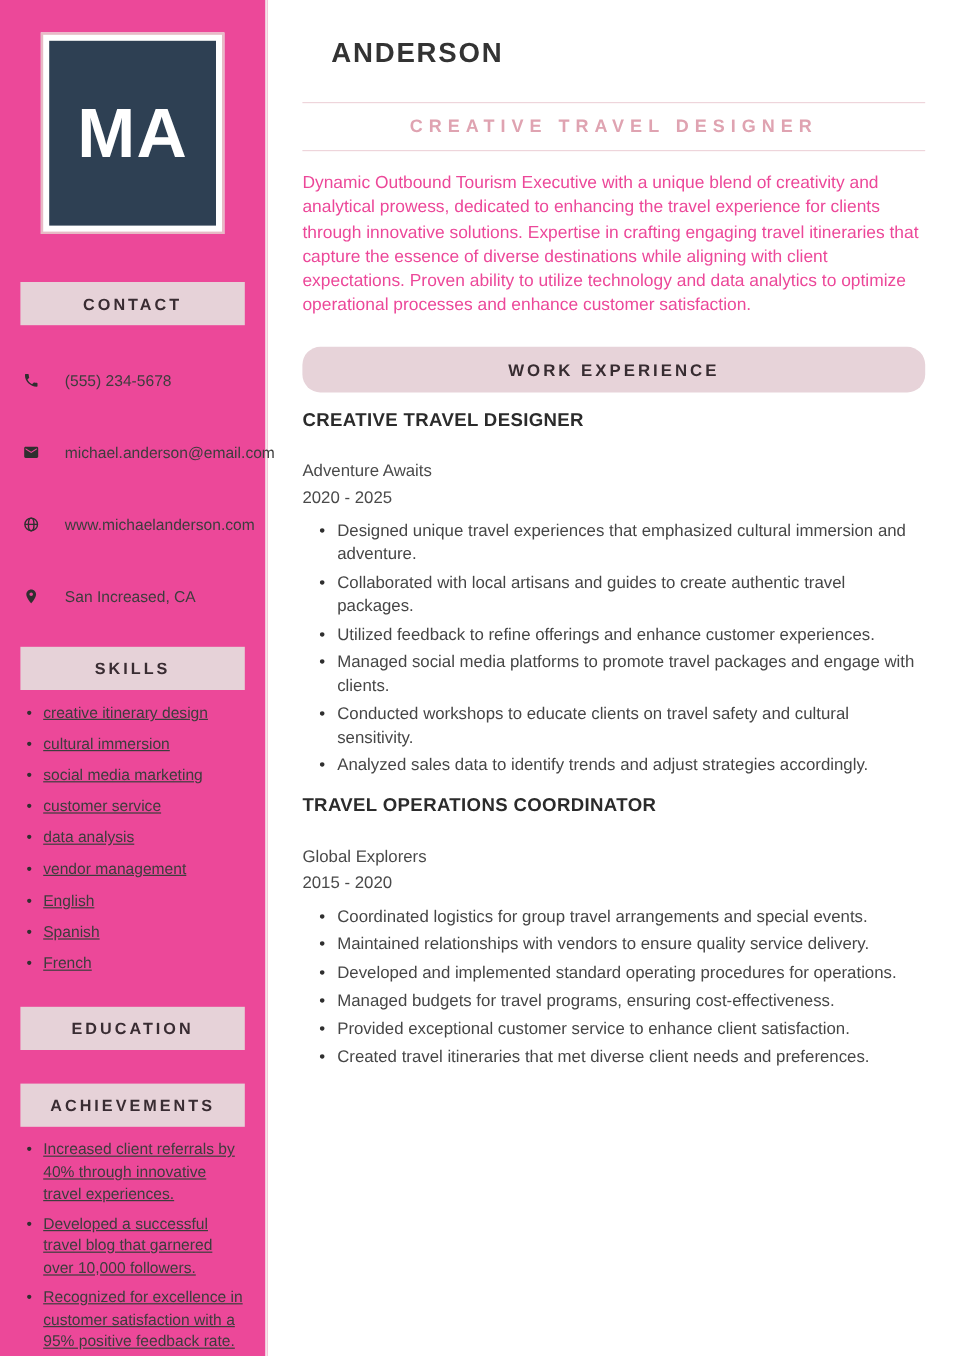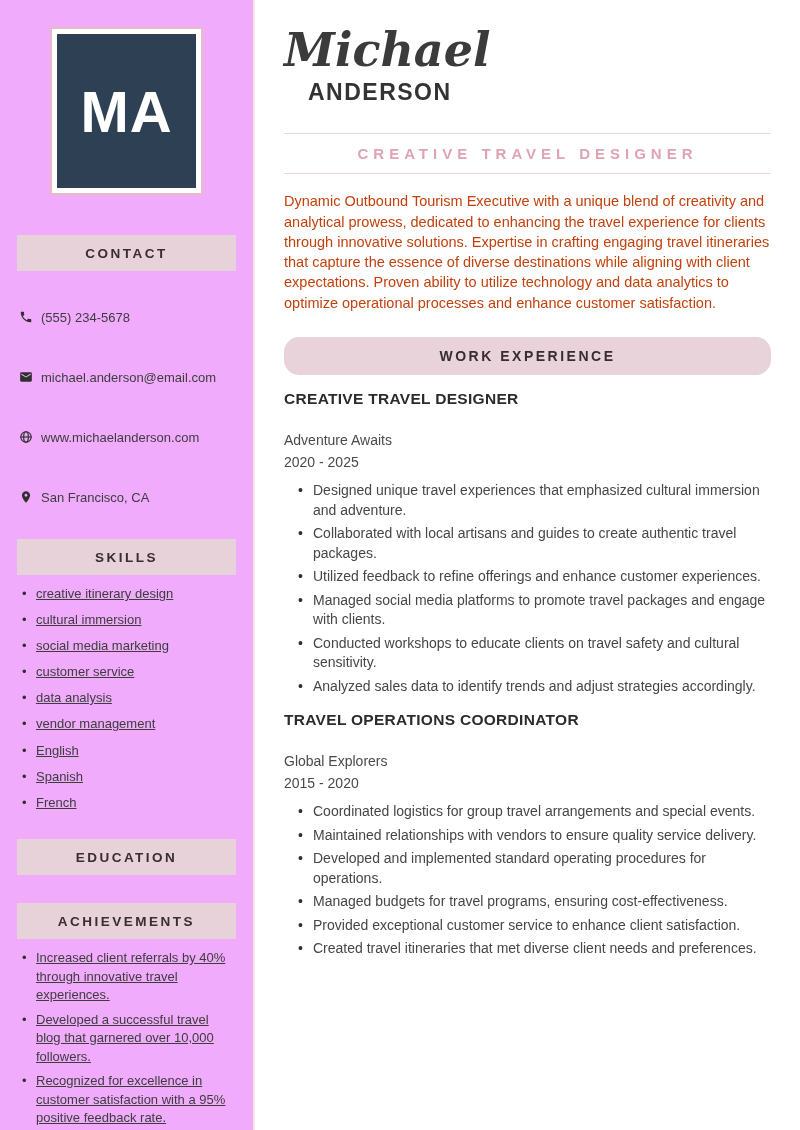--- a/index.html
+++ b/index.html
@@ -2,22 +2,22 @@
 <html><head>
 <meta charset="utf-8">
 <style>
   * { box-sizing: border-box; }
   html, body { margin: 0; padding: 0; background: #ffffff; }
   body { font-family: "Liberation Sans", sans-serif; }
   .page { width: 800px; height: 1130px; display: flex; background: #ffffff; overflow: hidden; }
 
   
   .sidebar {
-    width: 255px; height: 100%;
-    background: #f0abfc;
+    width: 223px; height: 100%;
+    background: #ec4899;
     border-right: 2px solid #f3e6ea;
     padding: 27px 17px 0 17px;
     flex-shrink: 0;
   }
   .photo-frame {
     width: 153px; height: 168px;
     margin: 0 auto;
     background: #ffffff;
     border: 2px solid #e7bac6;
     padding: 5px;
@@ -33,21 +33,21 @@
     height: 36px;
     background: #e6d2d8;
     display: flex; align-items: center; justify-content: center;
     font-size: 13.5px; font-weight: 700; letter-spacing: 2.5px;
     color: #392c32;
   }
   .mt-contact { margin-top: 40px; }
   .mt-section { margin-top: 28px; }
   .contact-list { margin-top: 10px; }
   .contact-row {
-    display: flex; align-items: center; gap: 8px;
+    display: flex; align-items: center; gap: 21px;
     padding: 6.5px 0 6.5px 2px;
     font-size: 13px; color: #3d3d3d; margin-top: 32px;
   }
   .contact-row svg { width: 14px; height: 14px; flex-shrink: 0; color: #2f2f2f; }
   ul.side-list { list-style: none; margin: 10px 0 0 0; padding: 0 0 0 4px; }
   ul.side-list li {
     position: relative;
     padding-left: 15px;
     font-size: 13px; color: #3d3d3d;
     line-height: 17px;
@@ -82,21 +82,21 @@
   .rule { border-top: 1px solid #eed5db; }
   .rule-top { margin-top: 27px; }
   .role-title {
     text-align: center;
     color: #dfa3b1; font-weight: 700;
     font-size: 15px; letter-spacing: 5px;
     padding: 11px 0;
   }
   .summary {
     margin: 17px 0 0 0;
-    font-size: 14.5px; line-height: 20.3px; color: #c2410c;
+    font-size: 14.5px; line-height: 20.3px; color: #ec4899;
   }
   .main-bar {
     margin-top: 24px;
     height: 38px;
     background: #e7d3d9;
     display: flex; align-items: center; justify-content: center;
     font-size: 14px; font-weight: 700; letter-spacing: 2.5px;
     color: #372c31;
     border-radius: 15px;
   }
@@ -151,21 +151,21 @@
             <circle cx="12" cy="12" r="9"></circle>
             <ellipse cx="12" cy="12" rx="4" ry="9"></ellipse>
             <line x1="3" y1="12" x2="21" y2="12"></line>
           </svg>
         <span>www.michaelanderson.com</span>
       </div>
       <div class="contact-row">
         <svg viewBox="0 0 24 24" fill="currentColor" aria-hidden="true">
             <path d="M12 2C8.13 2 5 5.13 5 9c0 5.25 7 13 7 13s7-7.75 7-13c0-3.87-3.13-7-7-7zm0 9.5c-1.38 0-2.5-1.12-2.5-2.5s1.12-2.5 2.5-2.5 2.5 1.12 2.5 2.5-1.12 2.5-2.5 2.5z"></path>
           </svg>
-        <span>San Francisco, CA</span>
+        <span>San Increased, CA</span>
       </div>
     </div>
 
     <div class="side-title mt-section">SKILLS</div>
     <ul class="side-list">
 
     <li>creative itinerary design</li>
         <li>cultural immersion</li>
         <li>social media marketing</li>
         <li>customer service</li>
@@ -187,21 +187,20 @@
 
     <li>Increased client referrals by 40% through innovative travel experiences.</li>
         <li>Developed a successful travel blog that garnered over 10,000 followers.</li>
         <li>Recognized for excellence in customer satisfaction with a 95% positive feedback rate.</li>
       </ul>
 
   </aside>
 
   <main class="main">
 
-    <h1 class="first-name">Michael</h1>
     <div class="last-name">ANDERSON</div>
 
     <div class="rule rule-top"></div>
     <div class="role-title">CREATIVE TRAVEL DESIGNER</div>
     <div class="rule"></div>
 
     <p class="summary">Dynamic Outbound Tourism Executive with a unique blend of creativity and analytical prowess, dedicated to enhancing the travel experience for clients through innovative solutions. Expertise in crafting engaging travel itineraries that capture the essence of diverse destinations while aligning with client expectations. Proven ability to utilize technology and data analytics to optimize operational processes and enhance customer satisfaction.</p>
 
     <div class="main-bar">WORK EXPERIENCE</div>
 

